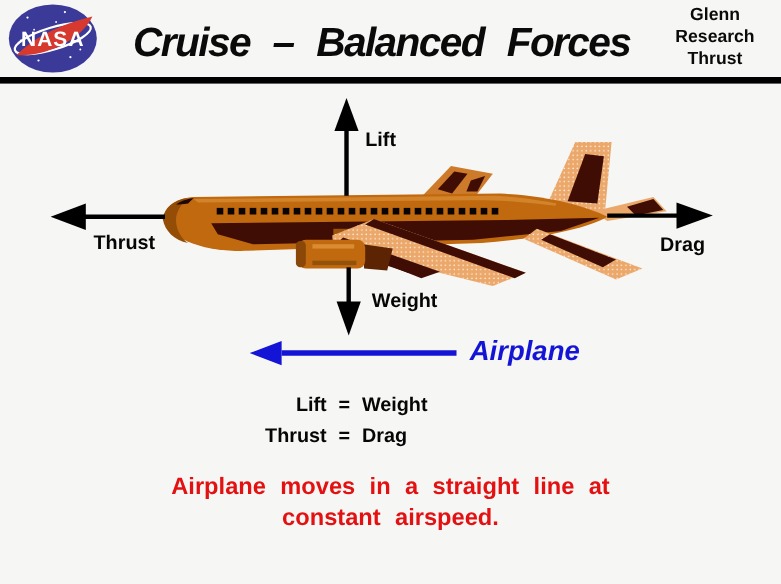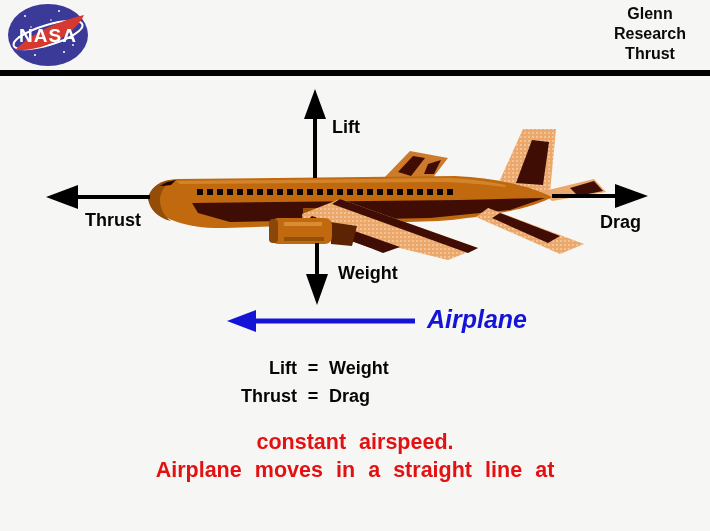--- a/index.html
+++ b/index.html
@@ -68,20 +68,21 @@
         <circle cx="57" cy="49" r="1"></circle>
       <circle cx="44" cy="17" r="0.8"></circle>
         <circle cx="66" cy="42" r="0.9"></circle>
         <circle cx="24" cy="24" r="0.8"></circle>
     </g>
     <ellipse cx="41" cy="32" rx="36" ry="10" fill="none" stroke="#ffffff" stroke-width="2" transform="rotate(-17 41 32)"></ellipse>
     <path d="M8,47 C22,33 44,20 77,12 C73,21 62,32 47,39 C34,45 19,48 8,47 Z" fill="#d8392f"></path>
     <text x="41" y="39" text-anchor="middle" font-size="19" font-weight="bold" font-family="Liberation Sans, sans-serif" fill="#ffffff" letter-spacing="1">NASA</text>
   </svg>
 
+  <div class="page-title">Cruise – Balanced Forces</div>
 
   <div class="org-block">
     <div>Glenn</div>
     <div>Research</div>
     <div>Thrust</div>
   </div>
 
   <div class="header-rule"></div>
 
   <svg class="diagram-svg" viewBox="0 0 710 531">
@@ -195,17 +196,17 @@
   <div class="equations">
     <div class="eq-left">Lift</div>
     <div class="eq-sign">=</div>
     <div class="eq-right">Weight</div>
     <div class="eq-left">Thrust</div>
     <div class="eq-sign">=</div>
     <div class="eq-right">Drag</div>
   </div>
 
   <div class="caption">
+    <div>Airplane moves in a straight line at</div>
     <div>constant airspeed.</div>
-    <div>Airplane moves in a straight line at</div>
   </div>
 
 </div>
 
 </body></html>

